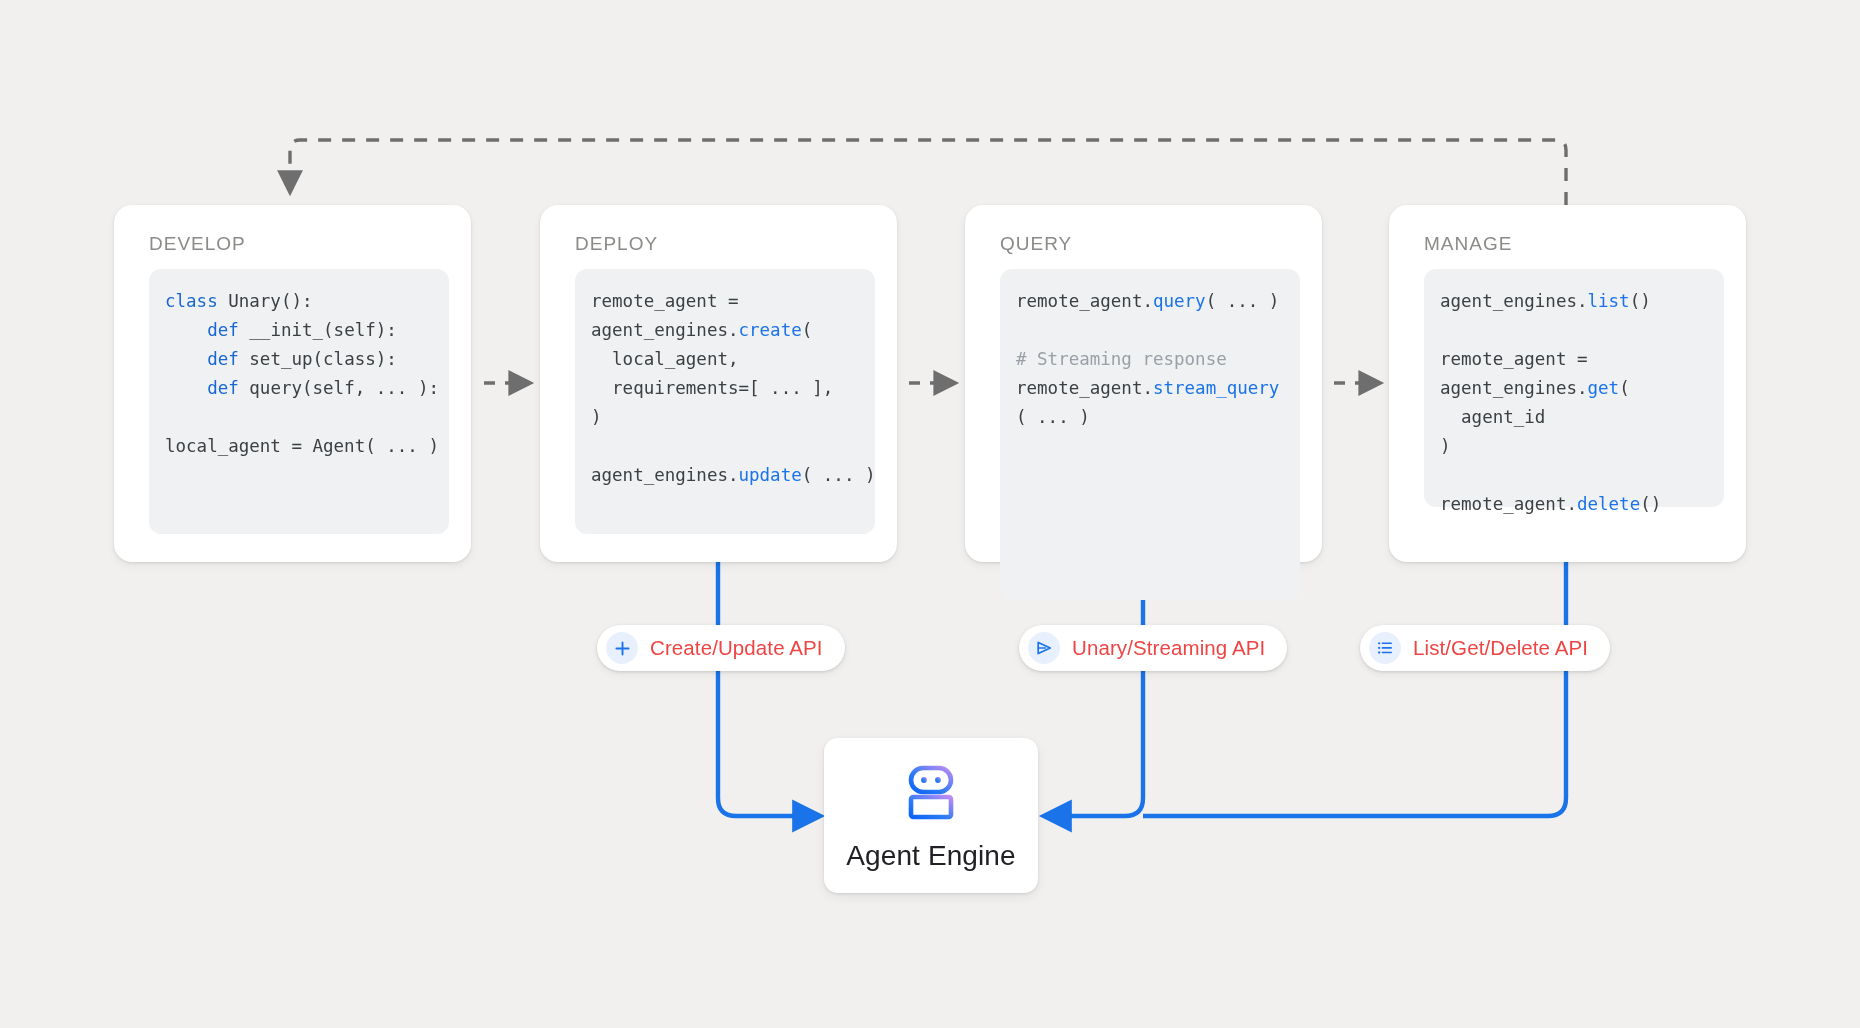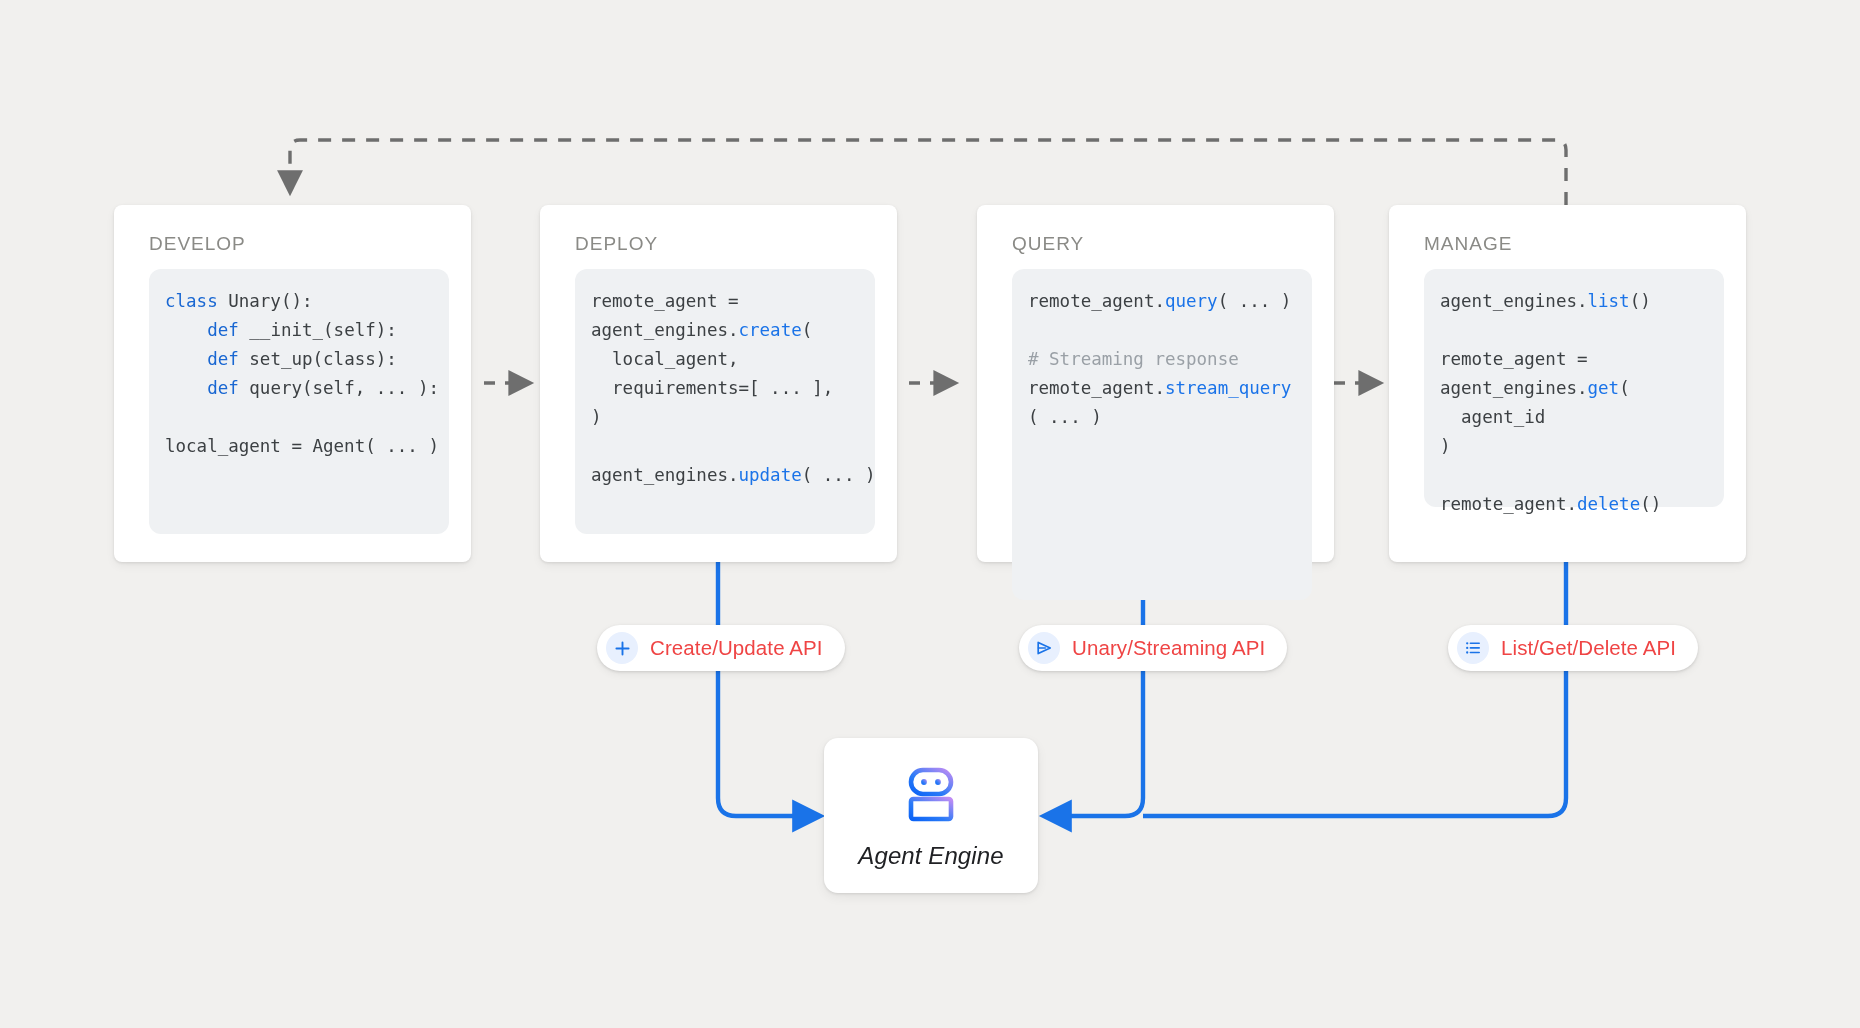--- a/index.html
+++ b/index.html
@@ -12,21 +12,21 @@
   }
   #stage{position:absolute;left:0;top:0;width:1860px;height:1028px;}
 
   
   #wires{position:absolute;left:0;top:0;width:1860px;height:1028px;}
 
   
   .card{
     position:absolute;
     background:#ffffff;
-    border-radius:8px;
+    border-radius:18px;
     box-shadow:0 1px 3px rgba(0,0,0,.10), 0 4px 10px rgba(0,0,0,.05);
     z-index:3;
     text-decoration:underline;
   }
   .card-title{
     position:absolute;
     left:35px;top:28px;
     font-size:19px;
     letter-spacing:1.0px;
     color:#8a8a86;
@@ -47,21 +47,21 @@
   }
   .kw{color:#1967d2;}
   .fn{color:#1a73e8;}
   .cm{color:#9aa0a6;}
 
   
   #card-develop{left:114px;top:205px;width:357px;height:357px;}
   #card-develop .code{height:265px;}
   #card-deploy{left:540px;top:205px;width:357px;height:357px;}
   #card-deploy .code{height:265px;}
-  #card-query{left:965px;top:205px;width:357px;height:357px;margin-left:12px;}
+  #card-query{left:965px;top:205px;width:357px;height:357px;}
   #card-query .code{height:331px;}
   #card-manage{left:1389px;top:205px;width:357px;height:357px;}
   #card-manage .code{height:238px;}
 
   
   .pill{
     position:absolute;
     height:46px;
     display:flex;align-items:center;
     background:#ffffff;
@@ -77,39 +77,38 @@
     display:flex;align-items:center;justify-content:center;
     margin-right:12px;flex:0 0 auto;
   }
   .pill-label{
     font-size:20.5px;
     color:#ef4444;
     letter-spacing:.1px;
   }
   #pill-create{left:597px;top:625px;}
   #pill-unary{left:1019px;top:625px;}
-  #pill-list{left:1448px;top:625px;text-align:center;}
+  #pill-list{left:1360px;top:625px;text-align:center;}
 
   
   #agent-node{
     position:absolute;
     left:824px;top:738px;width:214px;height:155px;
     background:#ffffff;
     border-radius:14px;
     box-shadow:0 1px 3px rgba(0,0,0,.11), 0 4px 12px rgba(0,0,0,.06);
     z-index:6;
     display:flex;flex-direction:column;align-items:center;justify-content:center;
   }
   #agent-icon{margin-top:4px;}
   #agent-label{
     margin-top:14px;
-    font-size:24px;
+    font-size:28px;
     color:#202124;
     letter-spacing:.1px;
-    font-style:italic;
   }
 </style>
 </head>
 <body>
 
 <div id="stage">
 
   <svg id="wires" viewBox="0 0 1860 1028">
     <defs>
       <marker id="dashArrow" markerWidth="9" markerHeight="9" refX="5.2" refY="4.5" orient="auto">

